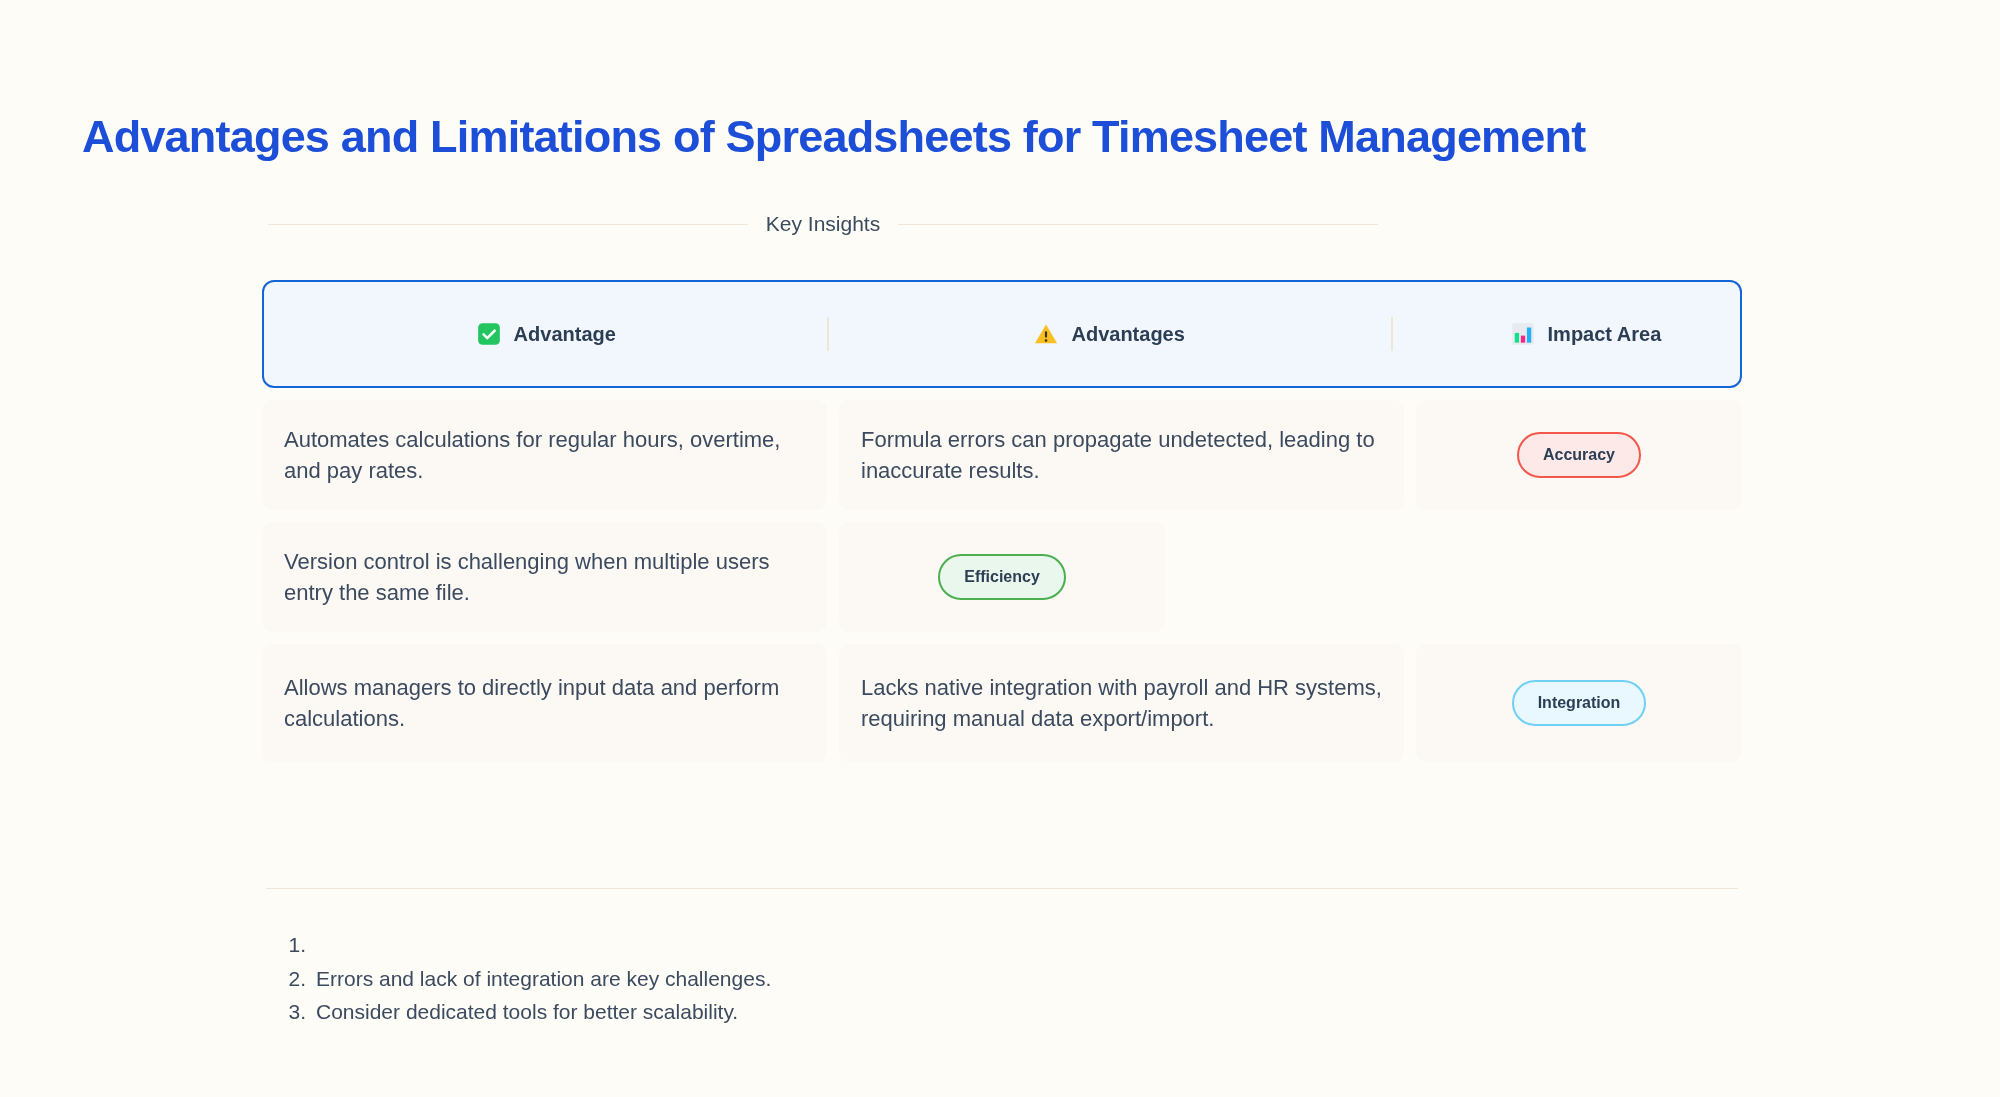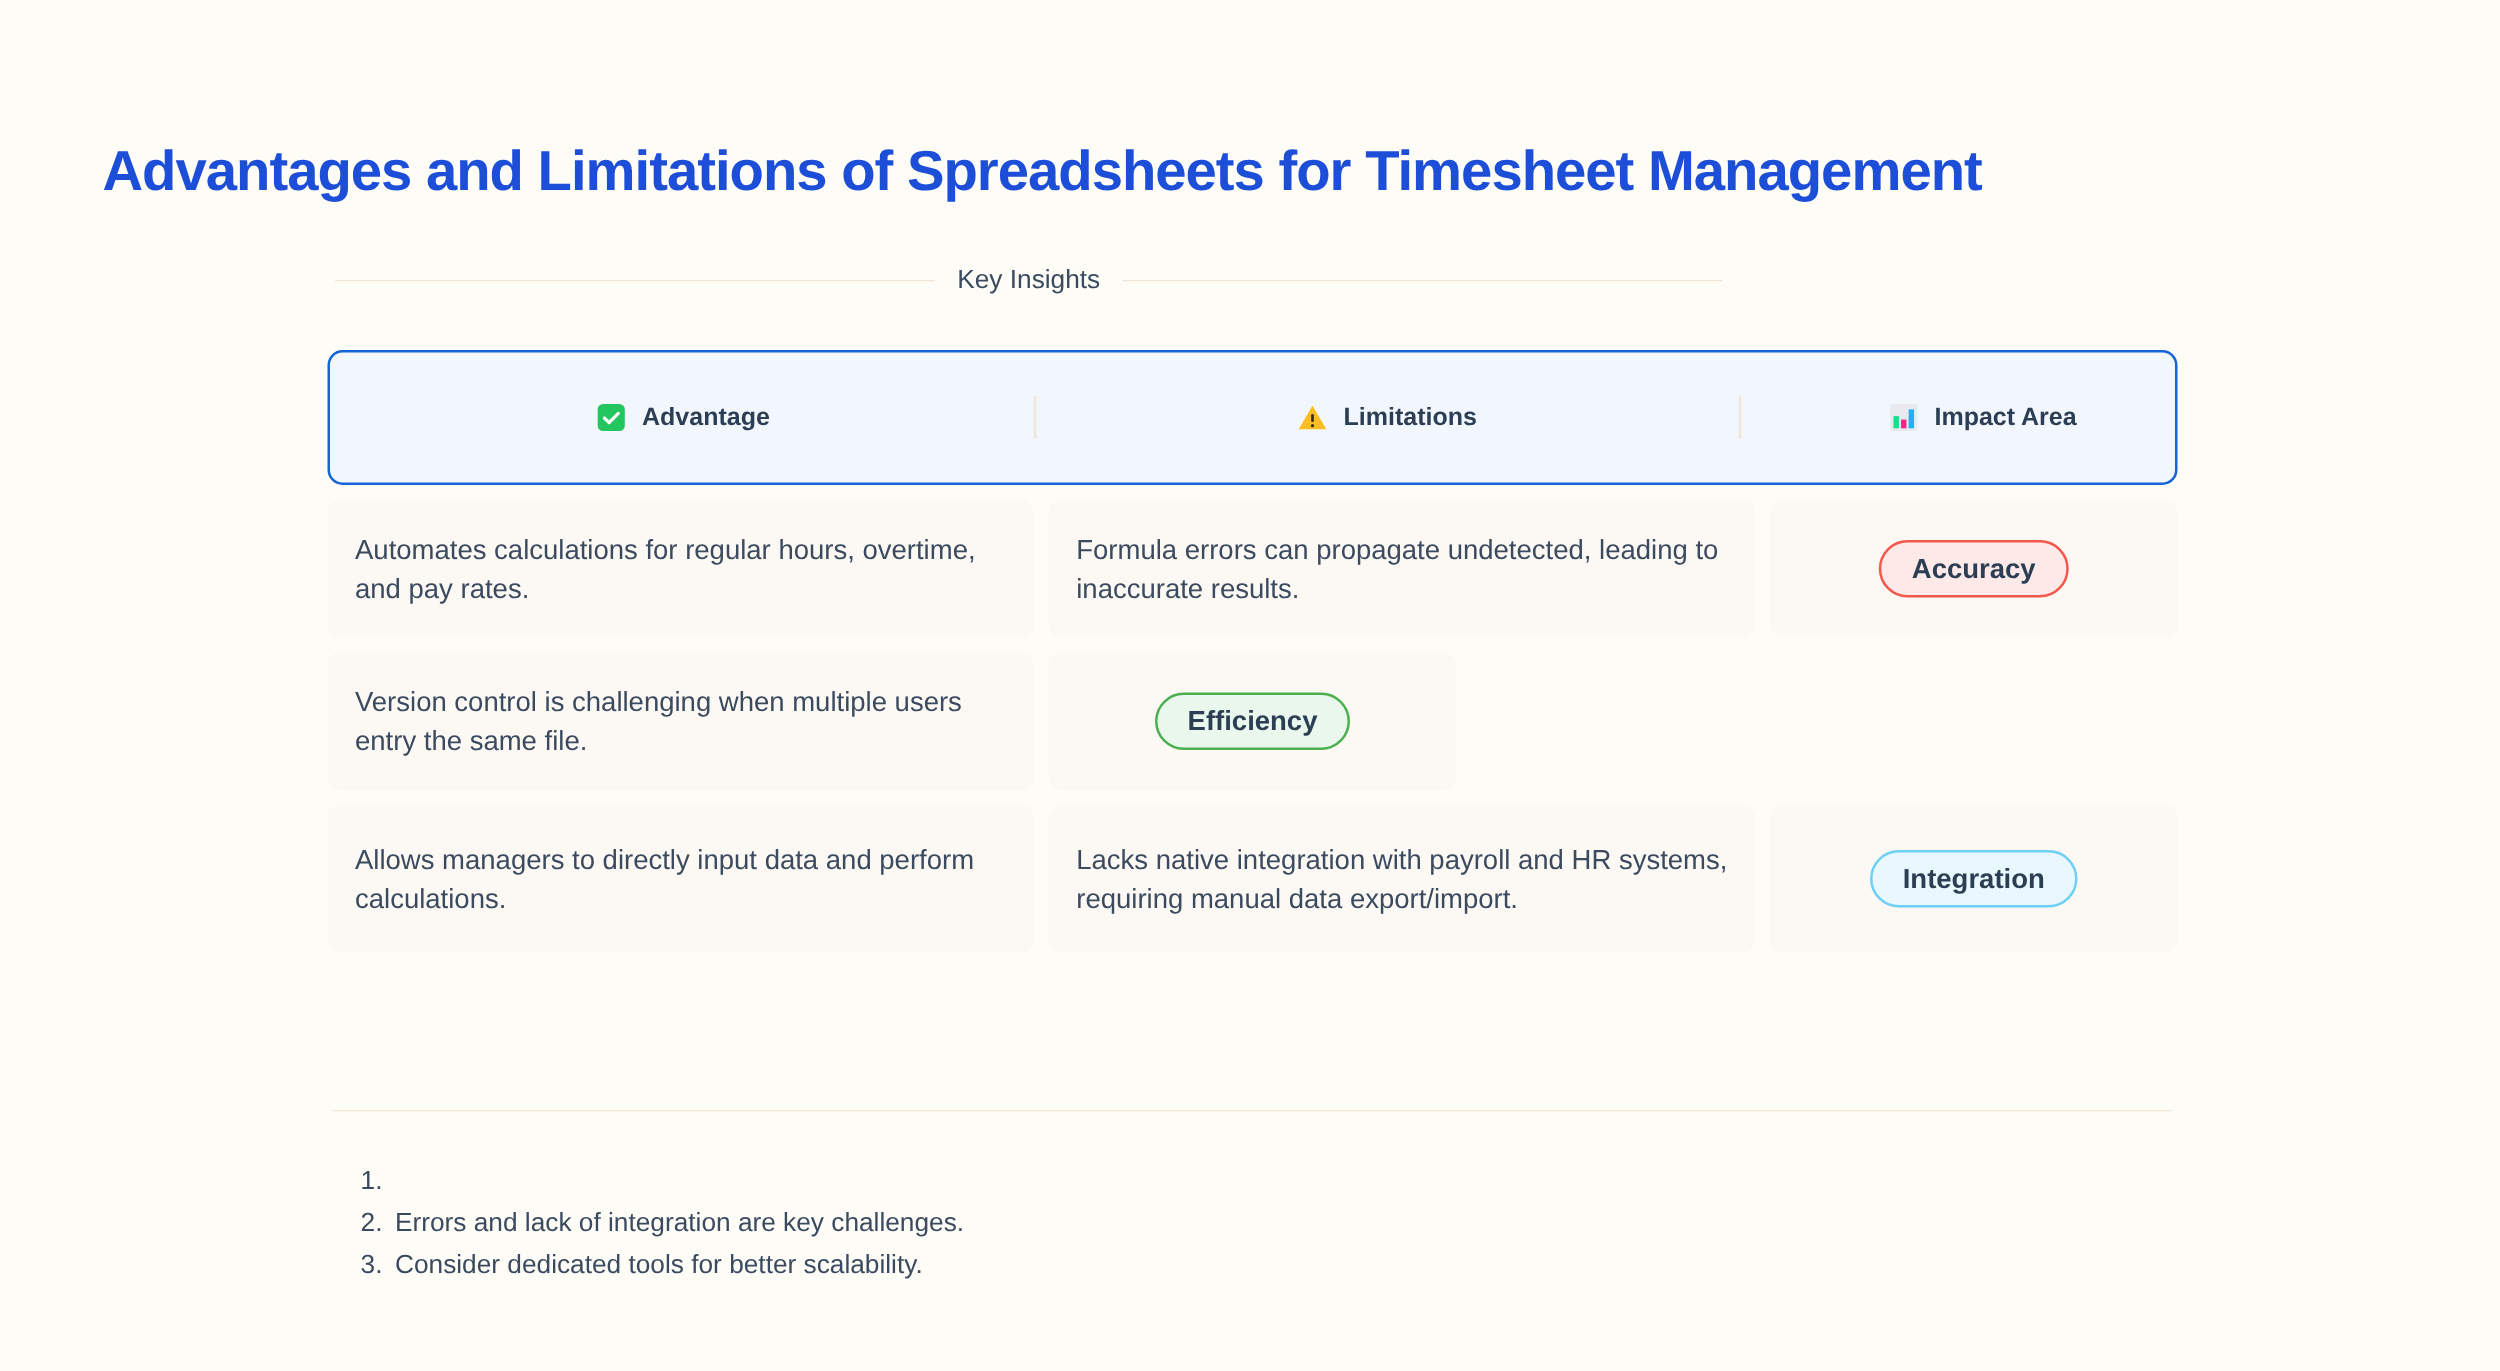--- a/index.html
+++ b/index.html
@@ -122,21 +122,21 @@
   .row.r2 .cell { height: 110px; }
   .row.r3 .cell { height: 118px; }
 
   .badge {
     display: inline-flex;
     align-items: center;
     justify-content: center;
     height: 46px;
     padding: 0 24px;
     border-radius: 26px;
-    font-size: 22px;
+    font-size: 16px;
     font-weight: bold;
     color: #2c3e54;
     border: 2px solid #cccccc;
     background: #ffffff;
     white-space: nowrap;
   }
   .badge.accuracy    { border-color: #f4574b; background: #fde9e7; }
   .badge.efficiency  { border-color: #4caf50; background: #eaf7ec; }
   .badge.integration { border-color: #6fd0f5; background: #e9f8fe; }
 
@@ -188,21 +188,21 @@
         </svg>
         <span>Advantage</span>
       </div>
 
       <div class="hcell c2">
         <svg class="ic" viewBox="0 0 24 24">
           <path d="M12 3.2L22.2 20.6H1.8z" fill="#fbbf24"></path>
           <rect x="11" y="9.4" width="2" height="6" rx="1" fill="#3b2f10"></rect>
           <circle cx="12" cy="18" r="1.2" fill="#3b2f10"></circle>
         </svg>
-        <span>Limitations</span>
+        <span>Advantages</span>
       </div>
 
       <div class="hcell c3">
         <svg class="ic" viewBox="0 0 24 24">
           <rect x="2" y="2" width="20" height="20" rx="2" fill="#e8eaf0"></rect>
           <rect x="4.4" y="11" width="4" height="9" fill="#13e08a"></rect>
           <rect x="10" y="13.5" width="4" height="6.5" fill="#f72585"></rect>
           <rect x="15.6" y="6" width="4" height="14" fill="#23b0f5"></rect>
         </svg>
         <span>Impact Area</span>

